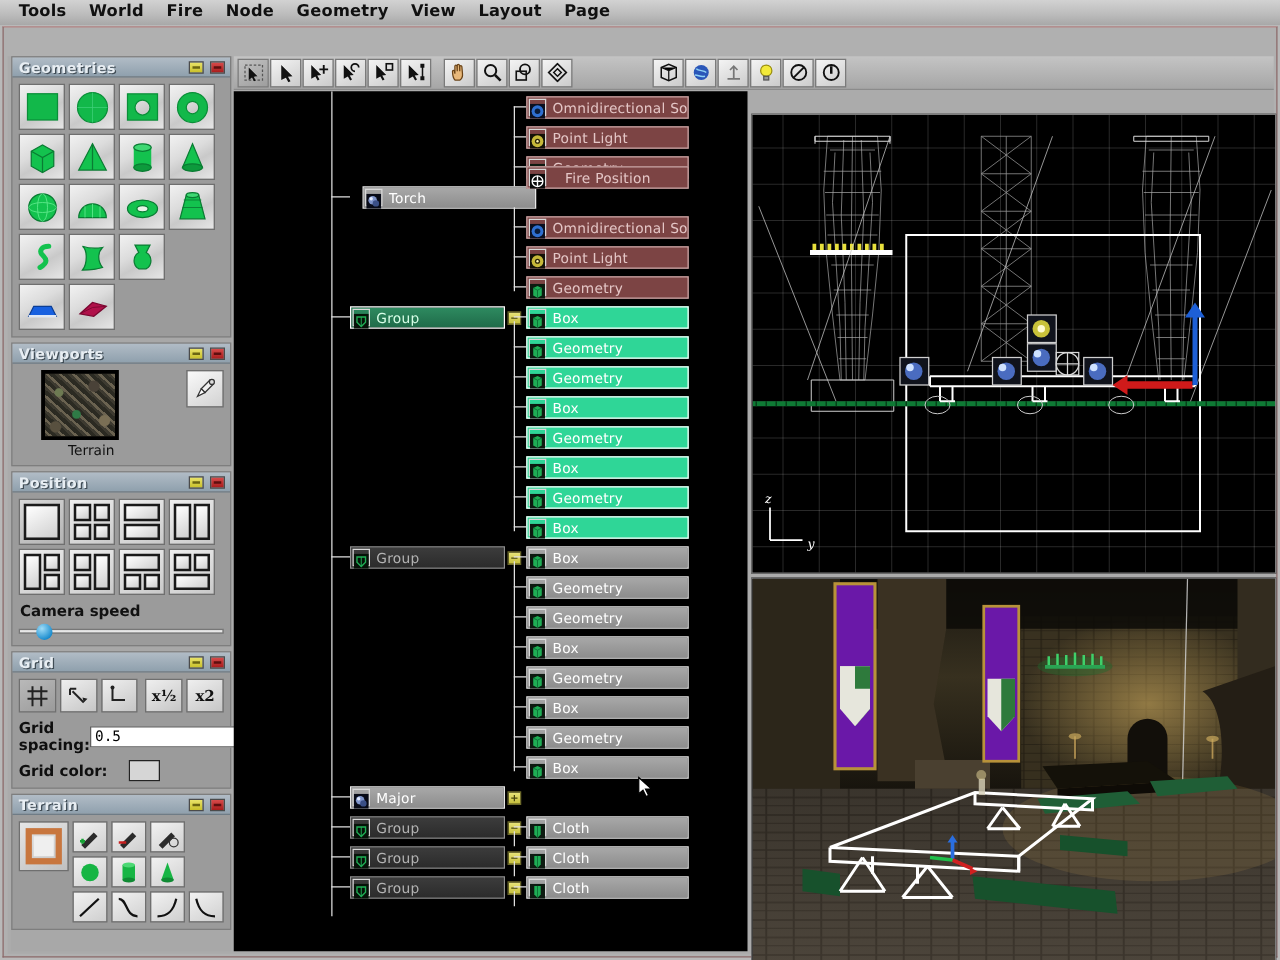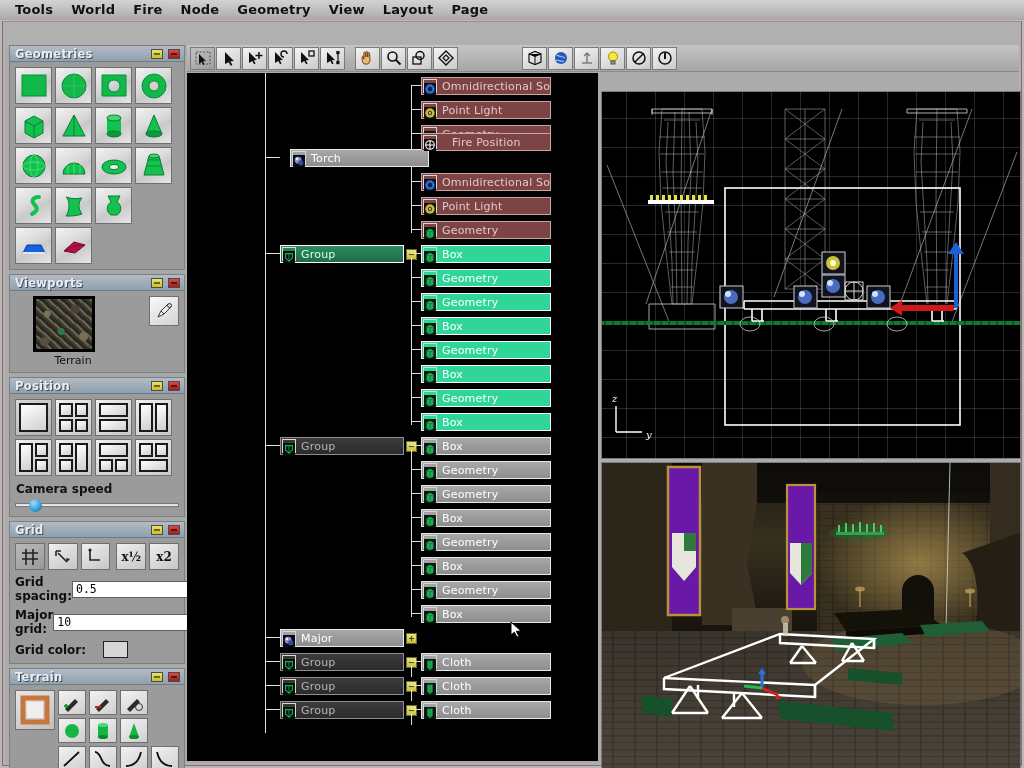--- a/index.html
+++ b/index.html
@@ -405,24 +405,20 @@
                     <circle cx="5" cy="2" r="1.6" fill="#222"></circle>
                   </svg>
                 </div>
               <div style="flex:1"></div>
               <div class="tbtn txt">x½</div>
               <div class="tbtn txt">x2</div>
             </div>
             <div class="frow">
               <div class="flabel">Grid spacing:</div>
               <input class="finput" value="0.5" style="">
-            </div>
-            <div class="frow">
-              <div class="flabel">Major grid:</div>
-              <input class="finput" value="10" style="">
             </div>
             <div class="frow">
               <div class="flabel">Grid color:</div>
               <div class="colorbox"></div>
             </div>
           </div>
         </div>
 
         <div class="panel">
           <div class="ph">

